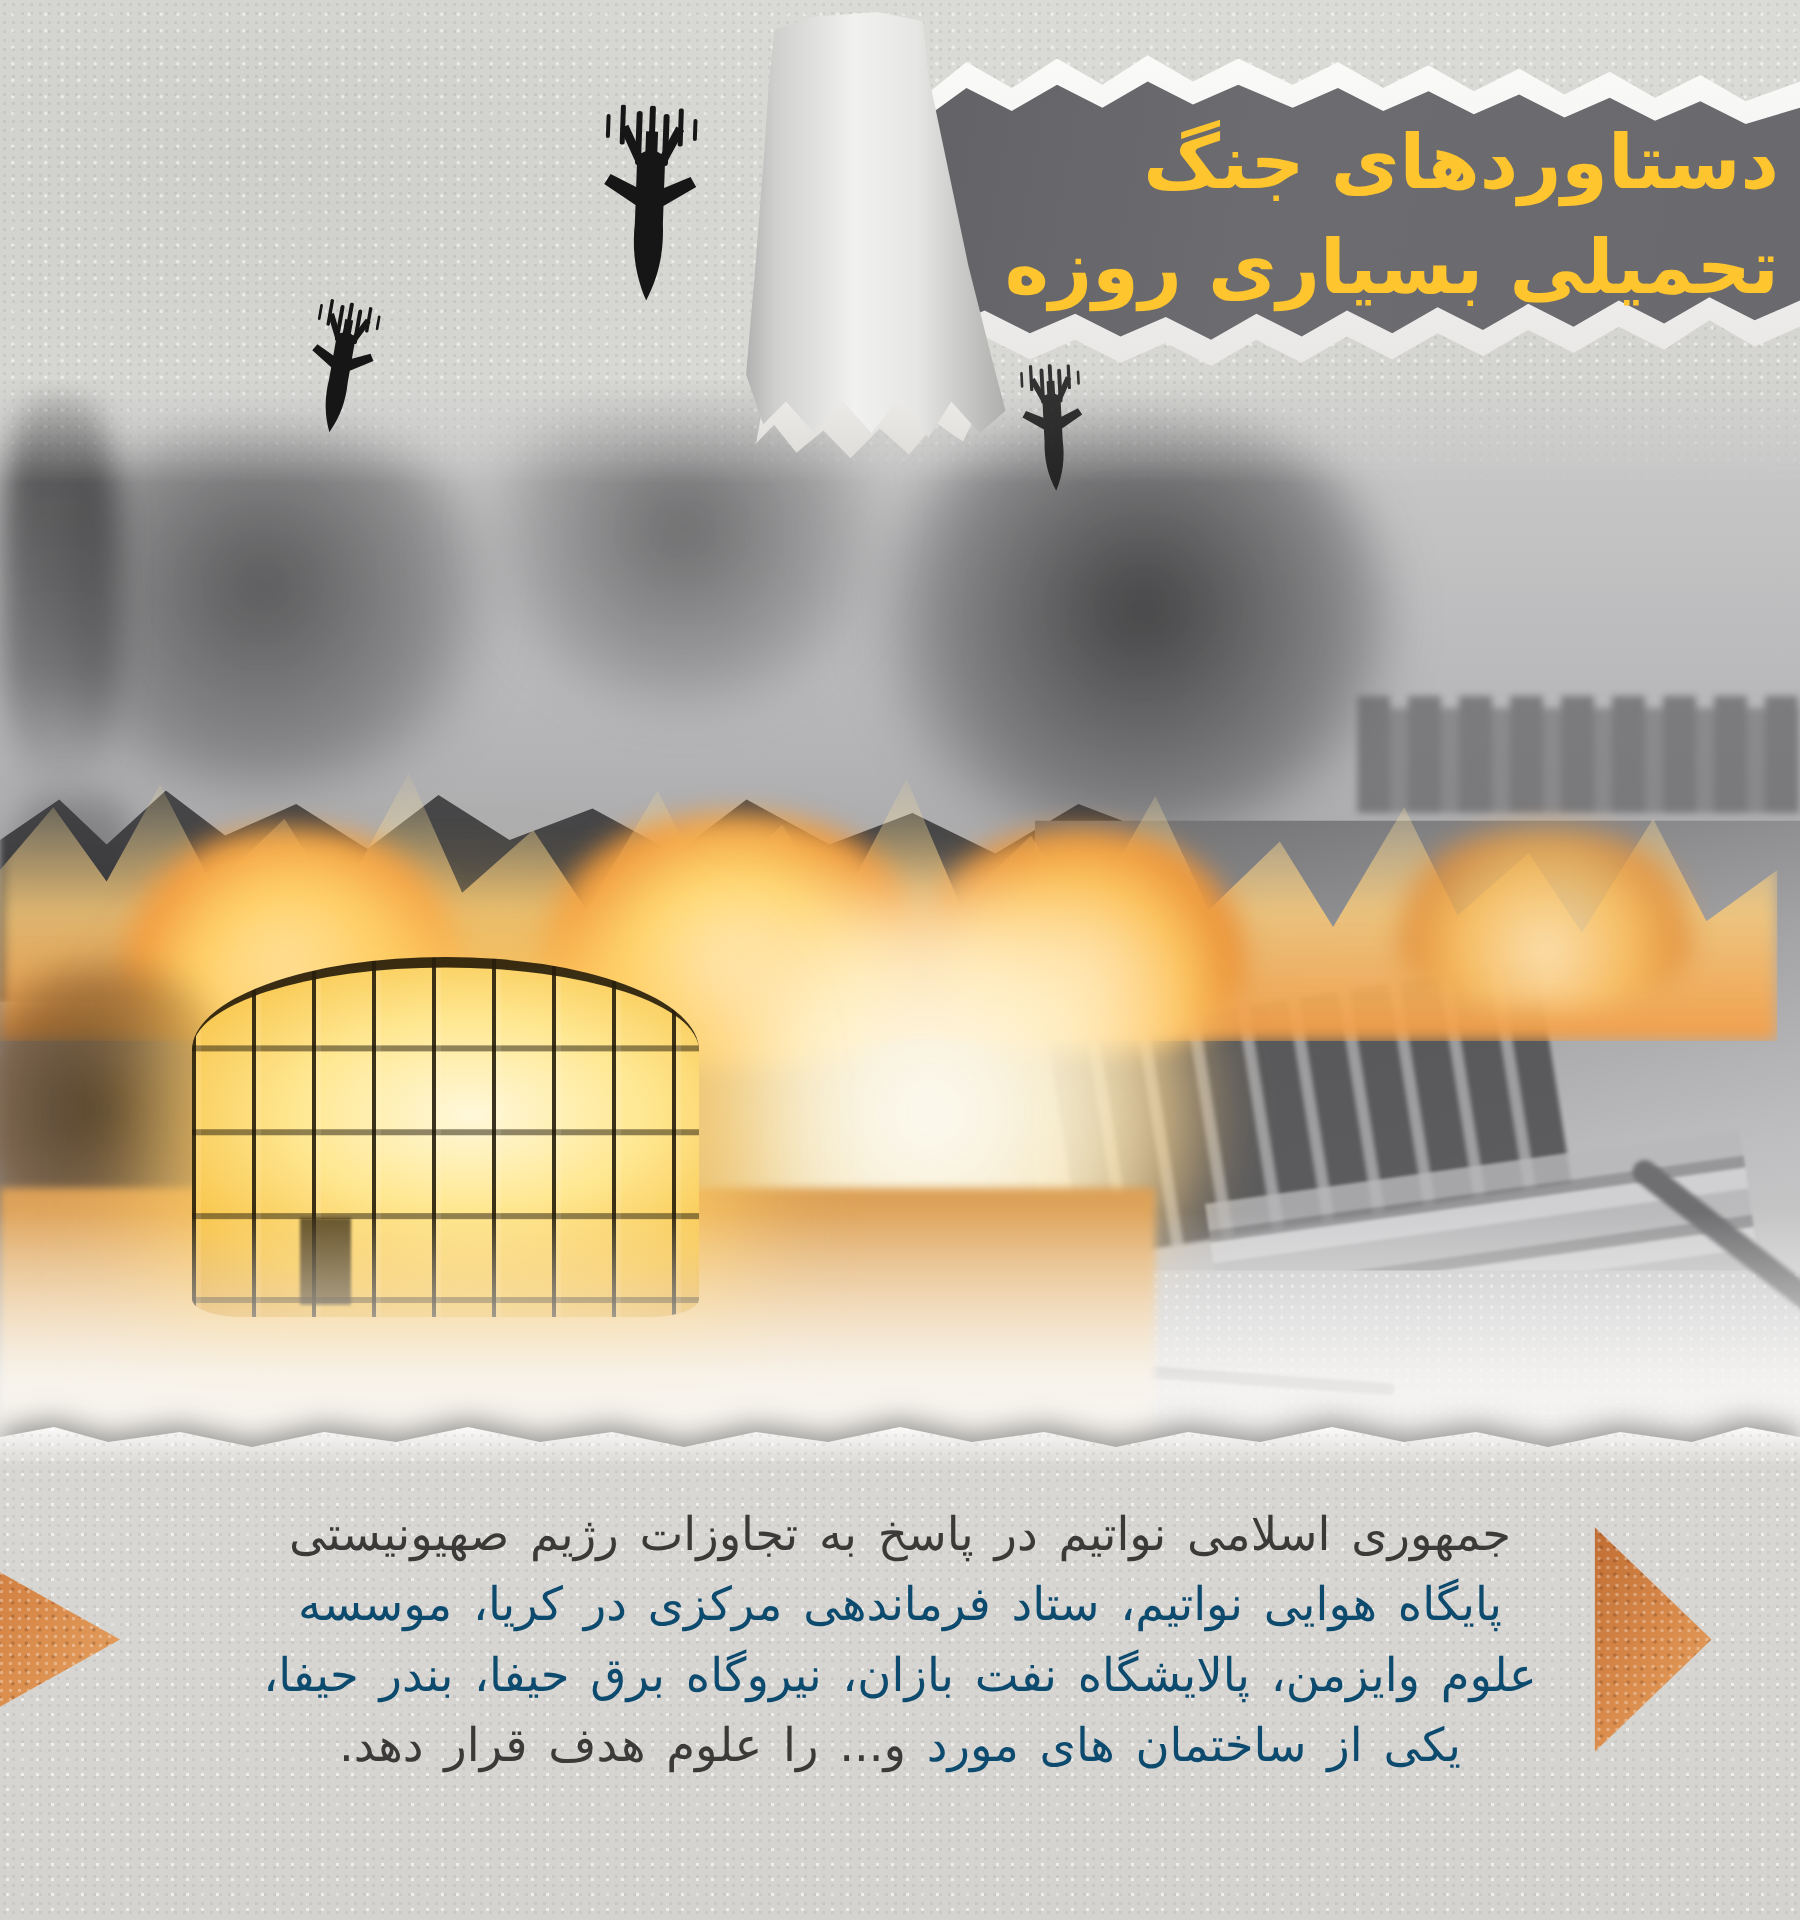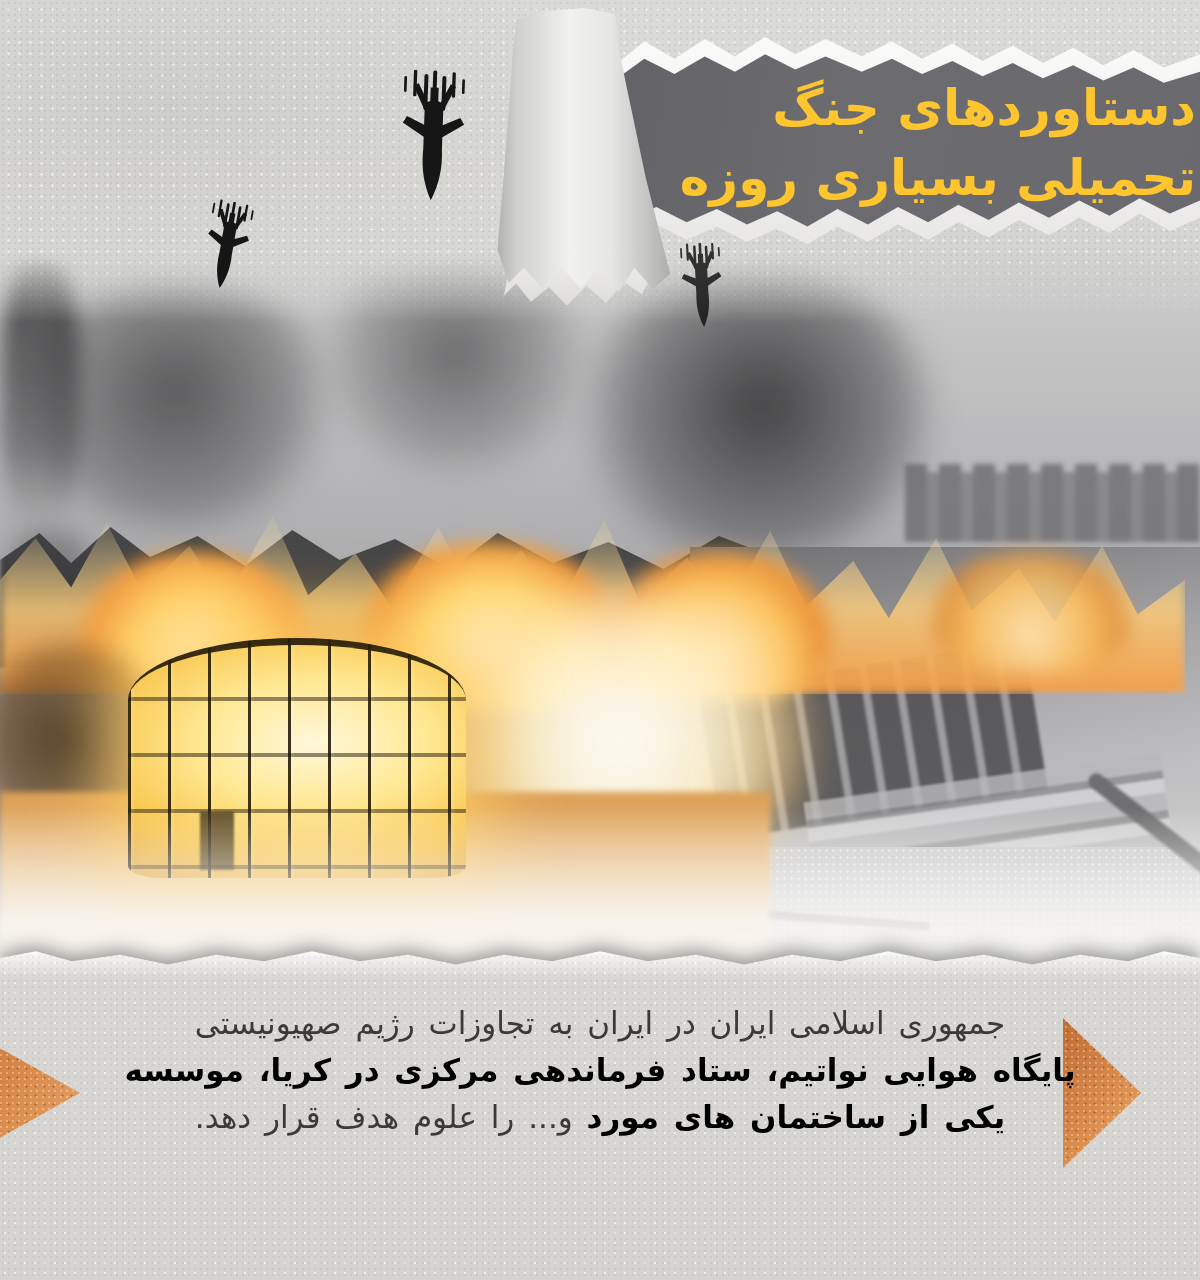--- a/index.html
+++ b/index.html
@@ -115,21 +115,21 @@
       radial-gradient(rgba(255,255,255,0.6) 1px, transparent 1.3px),
       linear-gradient(to bottom, #fefefe 0px, #efeeec 12px, #d9d7d4 30px, #d5d3d0 100%);
     background-size:6px 6px, 10px 10px, auto;
     clip-path:polygon(0% 3%,3% 1%,6% 4%,10% 2%,14% 5%,18% 2%,22% 4%,26% 1%,30% 4%,34% 2%,38% 5%,42% 2%,46% 4%,50% 1%,54% 4%,58% 2%,62% 5%,66% 2%,70% 4%,74% 1%,78% 4%,82% 2%,86% 5%,90% 2%,94% 4%,97% 1%,100% 3%,100% 100%,0% 100%);
   }
   .body-text{
     position:absolute;left:60px;top:1000px;width:1080px;z-index:4;
     direction:rtl;text-align:center;
     font-size:31px;line-height:47px;color:#3b3a39;word-spacing:4px;
   }
-  .body-text .seg-bold{font-weight:bold;color:#000000;}
+  .body-text .seg-bold{font-weight:normal;color:#0c4a6e;}
 
   
   .tri{
     position:absolute;z-index:3;
     clip-path:polygon(0 0,100% 50%,0 100%);
     background:
       radial-gradient(rgba(255,255,255,.3) 1px, transparent 1.4px),
       radial-gradient(rgba(90,40,10,.25) 1px, transparent 1.3px),
       linear-gradient(125deg,#c06d33,#da8c4c 55%,#e8a868);
     background-size:6px 6px,9px 9px,auto;
@@ -143,21 +143,21 @@
     position:absolute;inset:0;background:linear-gradient(#fbfbfa,#e9e8e6);
     filter:drop-shadow(0 4px 6px rgba(0,0,0,.35));
     clip-path:polygon(0% 10%,4% 16%,8% 7%,13% 15%,18% 6%,23% 14%,28% 5%,33% 13%,38% 6%,44% 14%,49% 7%,54% 15%,59% 8%,64% 16%,69% 9%,74% 17%,79% 10%,84% 18%,89% 11%,94% 19%,100% 13%,100% 88%,95% 94%,90% 86%,85% 95%,80% 88%,75% 96%,70% 89%,65% 97%,60% 90%,55% 98%,50% 91%,45% 99%,40% 92%,35% 100%,30% 93%,25% 99%,20% 92%,15% 98%,10% 91%,5% 97%,0% 90%);
   }
   .banner .banner-dark{
     position:absolute;inset:0;
     background:linear-gradient(100deg,#626165 0%,#6c6b6f 40%,#6a696d 100%);
     clip-path:polygon(0% 18%,4% 23%,8% 15%,13% 22%,18% 14%,23% 21%,28% 13%,33% 20%,38% 14%,44% 21%,49% 15%,54% 22%,59% 16%,64% 23%,69% 17%,74% 24%,79% 18%,84% 25%,89% 19%,94% 26%,100% 21%,100% 80%,95% 86%,90% 79%,85% 87%,80% 80%,75% 88%,70% 81%,65% 89%,60% 82%,55% 90%,50% 83%,45% 91%,40% 84%,35% 92%,30% 85%,25% 91%,20% 84%,15% 90%,10% 83%,5% 89%,0% 82%);
   }
   .banner .title{
-    position:absolute;right:4px;direction:rtl;text-align:right;
+    position:absolute;right:14px;direction:rtl;text-align:right;
     color:#fec52f;font-weight:bold;font-size:50px;line-height:56px;white-space:nowrap;
     letter-spacing:0;
   }
   .title-1{top:54px;}
   .title-2{top:124px;}
 
   
   .curl-wrap{position:absolute;left:486px;top:8px;width:190px;height:302px;z-index:5;}
   .curl-under{
     position:absolute;left:18px;top:238px;width:150px;height:62px;
@@ -237,24 +237,27 @@
 
   <div class="bottom-paper">
     <div class="sheet"></div>
   </div>
 
   <div class="tri tri-left"></div>
   <div class="tri tri-right"></div>
 
   <div class="body-text" lang="fa" dir="rtl">
     <div class="text-line">
-      <span class="seg">جمهوری اسلامی ایران در ایران به تجاوزات رژیم صهیونیستی</span>
+      <span class="seg">جمهوری اسلامی نواتیم در پاسخ به تجاوزات رژیم صهیونیستی</span>
     </div>
     <div class="text-line">
       <span class="seg seg-bold">پایگاه هوایی نواتیم، ستاد فرماندهی مرکزی در کریا، موسسه</span>
+    </div>
+    <div class="text-line">
+      <span class="seg seg-bold">علوم وایزمن، پالایشگاه نفت بازان، نیروگاه برق حیفا، بندر حیفا،</span>
     </div>
     <div class="text-line">
       <span class="seg seg-bold">یکی از ساختمان های مورد</span><span class="seg"> و... را علوم هدف قرار دهد.</span>
     </div>
   </div>
 
   <div class="banner">
     <div class="banner-white"></div>
     <div class="banner-dark"></div>
     <div class="title title-1" lang="fa" dir="rtl">دستاوردهای جنگ</div>

